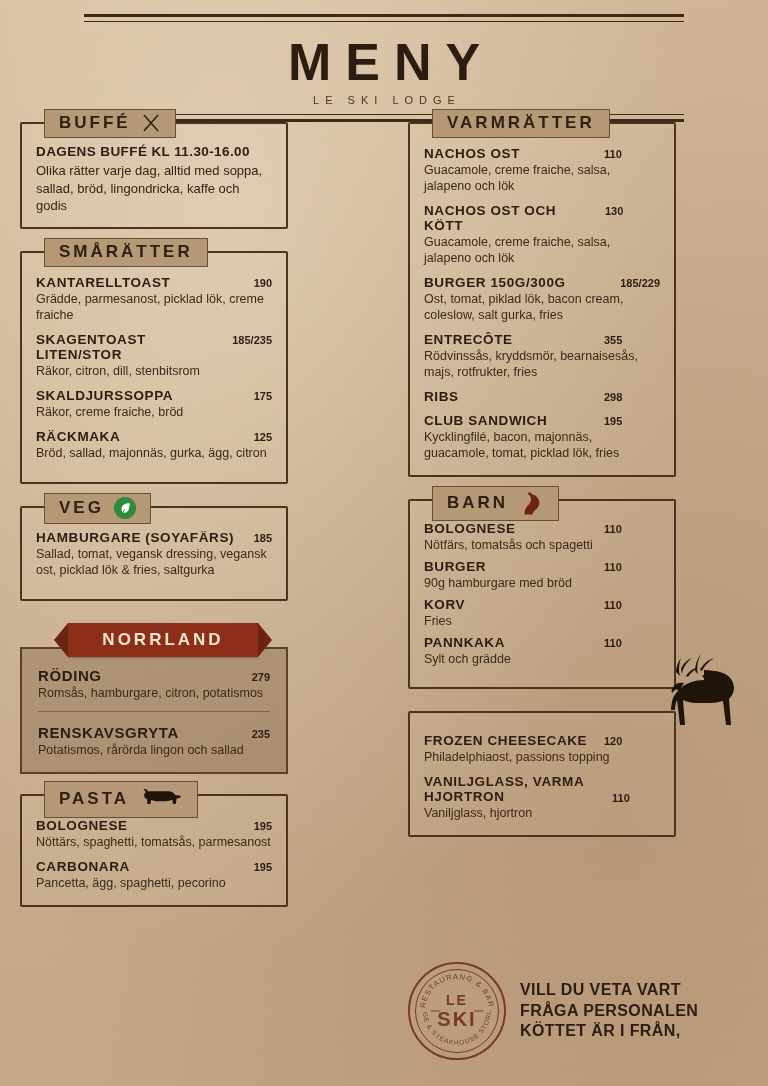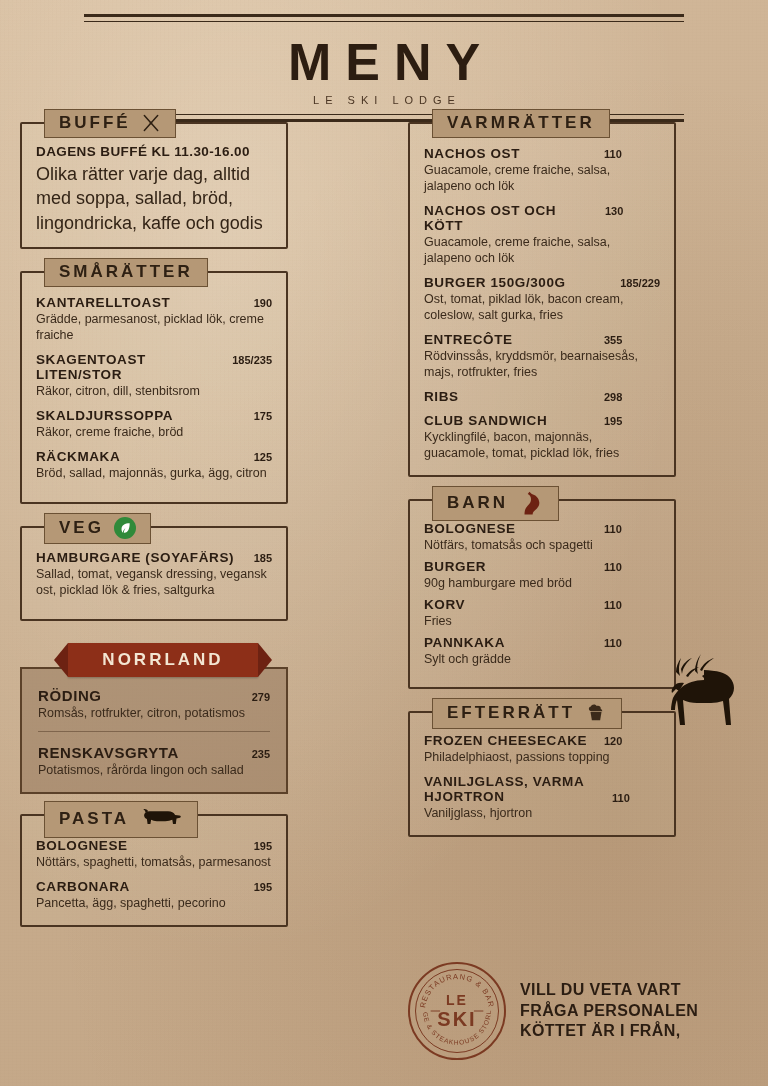--- a/index.html
+++ b/index.html
@@ -131,21 +131,21 @@
   }
 
   
   .buffe-title {
     font-size: 13.5px;
     font-weight: 700;
     letter-spacing: .4px;
     margin-bottom: 3px;
   }
   .buffe-desc {
-    font-size: 18px;
+    font-size: 13px;
     line-height: 1.35;
     color: #332416;
   }
 
   
   .pw { width: 56px; text-align: left; }
 
   
   .norrland-wrap { position: relative; margin-bottom: 20px; }
   .ribbon {
@@ -343,21 +343,21 @@
 
     <div class="norrland-wrap">
       <div class="ribbon">NORRLAND</div>
       <div class="norrland-box">
         <div class="item norrland-item">
           <div class="item-row">
             <span class="item-name">RÖDING</span>
             <span class="spacer"></span>
             <span class="item-price">279</span>
           </div>
-          <div class="item-desc">Romsås, rotfrukter, citron, potatismos</div>
+          <div class="item-desc">Romsås, hamburgare, citron, potatismos</div>
         </div>
         <div class="norrland-divider"></div>
         <div class="item norrland-item" style="margin-bottom:0;">
           <div class="item-row">
             <span class="item-name">RENSKAVSGRYTA</span>
             <span class="spacer"></span>
             <span class="item-price">235</span>
           </div>
           <div class="item-desc">Potatismos, rårörda lingon och sallad</div>
         </div>
@@ -493,29 +493,20 @@
         <div class="item-row">
           <span class="item-name">PANNKAKA</span>
           <span class="spacer"></span>
           <span class="item-price pw">110</span>
         </div>
         <div class="item-desc">Sylt och grädde</div>
       </div>
     </div>
 
     <div class="card" style="padding-top:20px;">
-      <div class="card-head">
-        <span class="ttl">EFTERRÄTT</span>
-        <span class="head-icon">
-          <svg width="22" height="22" viewBox="0 0 24 24">
-            <path fill="#3b2a1a" d="M6 11h12l-1.5 9h-9z"></path>
-            <path fill="#3b2a1a" d="M7 10c-1.6 0-2.8-1.2-2.8-2.6 0-1.2 1-2.3 2.2-2.4C6.8 3.6 8.2 2.6 9.8 2.6c1.3 0 2.5.7 3.1 1.7.4-.2.8-.3 1.3-.3 1.7 0 3 1.3 3 2.9 0 .2 0 .4-.1.6 1 .3 1.7 1.2 1.7 2.2 0 .2 0 .3-.1.5z"></path>
-          </svg>
-        </span>
-      </div>
 
       <div class="item">
         <div class="item-row">
           <span class="item-name">FROZEN CHEESECAKE</span>
           <span class="spacer"></span>
           <span class="item-price pw">120</span>
         </div>
         <div class="item-desc">Philadelphiaost, passions topping</div>
       </div>
 

